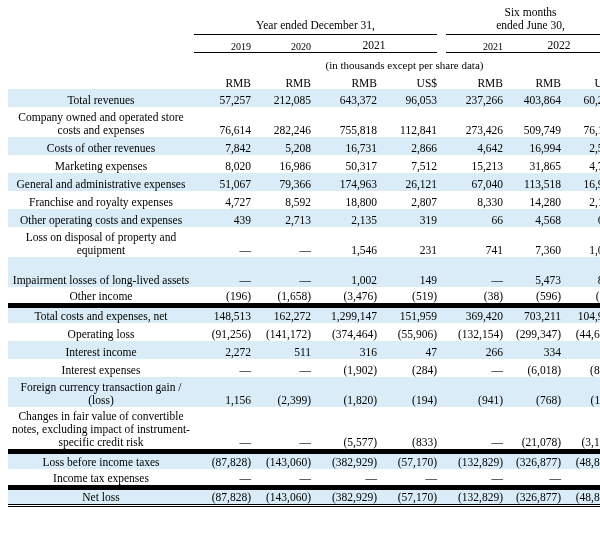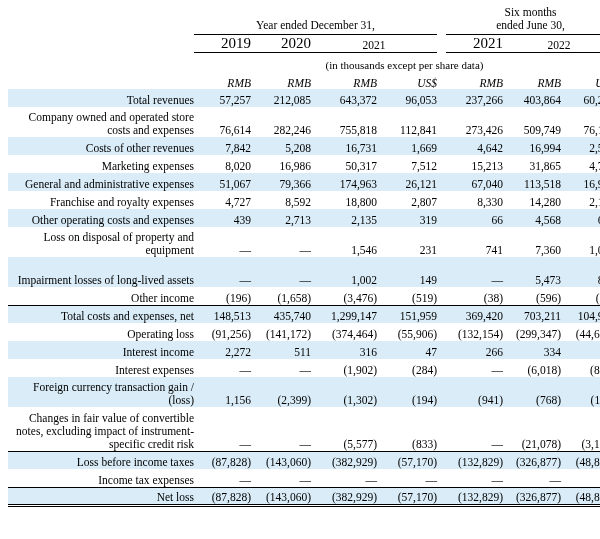--- a/index.html
+++ b/index.html
@@ -26,21 +26,21 @@
     width: 584px;
     border-collapse: collapse;
     table-layout: fixed;
   }
   table.fin td, table.fin th {
     padding: 0;
     vertical-align: bottom;
     font-weight: normal;
   }
   .lbl {
-    text-align: right;
+    text-align: center;
     padding-left: 2px;
     padding-right: 4px;
     font-size: 11.5px;
     line-height: 13px;
   }
   .num {
     text-align: right;
     padding-right: 5px;
     font-size: 11.5px;
     line-height: 13px;
@@ -54,21 +54,21 @@
   .bold { font-weight: bold; }
   
   .hdr-center {
     text-align: center;
     font-size: 11.5px;
     line-height: 14px;
   }
   .rule-top td { height: 1px; padding: 0; }
   .rule-top .r { border-top: 1px solid #000; height: 0; font-size: 0; line-height: 0; }
   .topline td {
-    border-top: 1px solid #000000;
+    border-top: 5px solid #000000;
   }
   .dblline td {
     border-bottom: 3px double #000000;
     margin-left: 36px;
   }
   .units {
     text-align: center;
     font-size: 11px;
     font-style: normal;
     padding-top: 2px;
@@ -77,26 +77,25 @@
   .grp-title {
     text-align: center;
     font-size: 11.5px;
     line-height: 13px;
   }
   .cur {
     text-align: right;
     padding-right: 5px;
     font-size: 11.5px;
     font-weight: bold;
-    font-style: italic;
   }
   .yr {
     text-align: right;
     padding-right: 5px;
-    font-size: 15px;
+    font-size: 10px;
   }
   .gap { width: 9px; }
 </style>
 </head>
 <body>
 
 <div class="sheet">
 
   <table class="fin">
     <colgroup>
@@ -204,21 +203,21 @@
           <td class="gap"></td>
           <td class="num">273,426</td>
           <td class="num">509,749</td>
           <td class="num">76,104</td>
         </tr>
         <tr class="row-shade row-h">
           <td class="lbl">Costs of other revenues</td>
           <td class="num">7,842</td>
           <td class="num">5,208</td>
           <td class="num">16,731</td>
-          <td class="num">1,669</td>
+          <td class="num">2,866</td>
           <td class="gap"></td>
           <td class="num">4,642</td>
           <td class="num">16,994</td>
           <td class="num">2,537</td>
         </tr>
         <tr class="row-plain row-h">
           <td class="lbl">Marketing expenses</td>
           <td class="num">8,020</td>
           <td class="num">16,986</td>
           <td class="num">50,317</td>
@@ -290,21 +289,21 @@
           <td class="num">(3,476)</td>
           <td class="num">(519)</td>
           <td class="gap"></td>
           <td class="num">(38)</td>
           <td class="num">(596)</td>
           <td class="num">(89)</td>
         </tr>
         <tr class="row-shade row-h topline">
           <td class="lbl bold">Total costs and expenses, net</td>
           <td class="num bold">148,513</td>
-          <td class="num bold">435,740</td>
+          <td class="num bold">162,272</td>
           <td class="num bold">1,299,147</td>
           <td class="num bold">151,959</td>
           <td class="gap"></td>
           <td class="num bold">369,420</td>
           <td class="num bold">703,211</td>
           <td class="num bold">104,987</td>
         </tr>
         <tr class="row-plain row-h">
           <td class="lbl">Operating loss</td>
           <td class="num">(91,256)</td>
@@ -335,21 +334,21 @@
           <td class="num">(284)</td>
           <td class="gap"></td>
           <td class="num">—</td>
           <td class="num">(6,018)</td>
           <td class="num">(898)</td>
         </tr>
         <tr class="row-shade row-h2">
           <td class="lbl">Foreign currency transaction gain / (loss)</td>
           <td class="num">1,156</td>
           <td class="num">(2,399)</td>
-          <td class="num">(1,302)</td>
+          <td class="num">(1,820)</td>
           <td class="num">(194)</td>
           <td class="gap"></td>
           <td class="num">(941)</td>
           <td class="num">(768)</td>
           <td class="num">(115)</td>
         </tr>
         <tr class="row-plain row-h3">
           <td class="lbl">Changes in fair value of convertible notes, excluding impact of instrument-specific credit risk</td>
           <td class="num">—</td>
           <td class="num">—</td>

